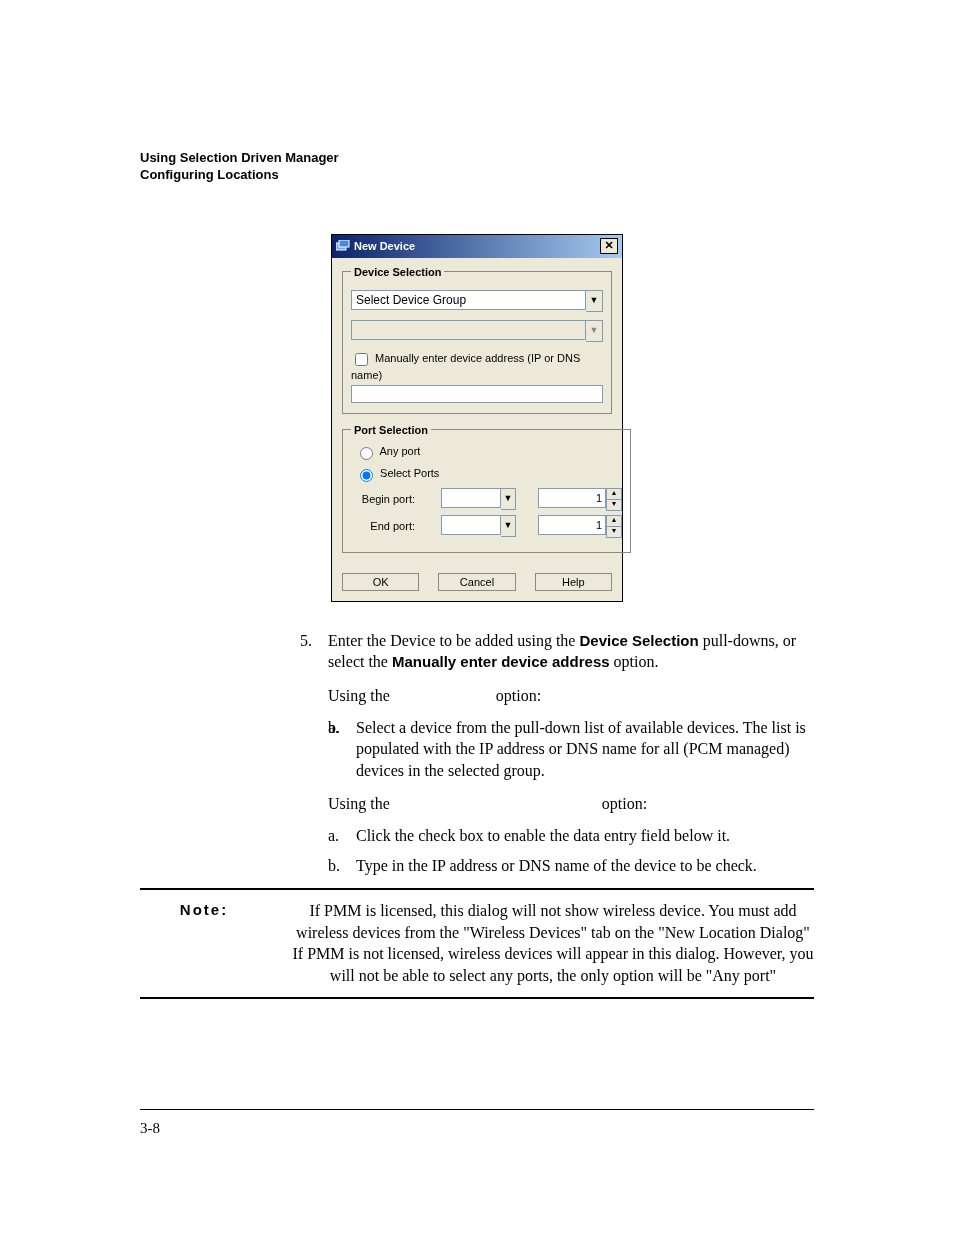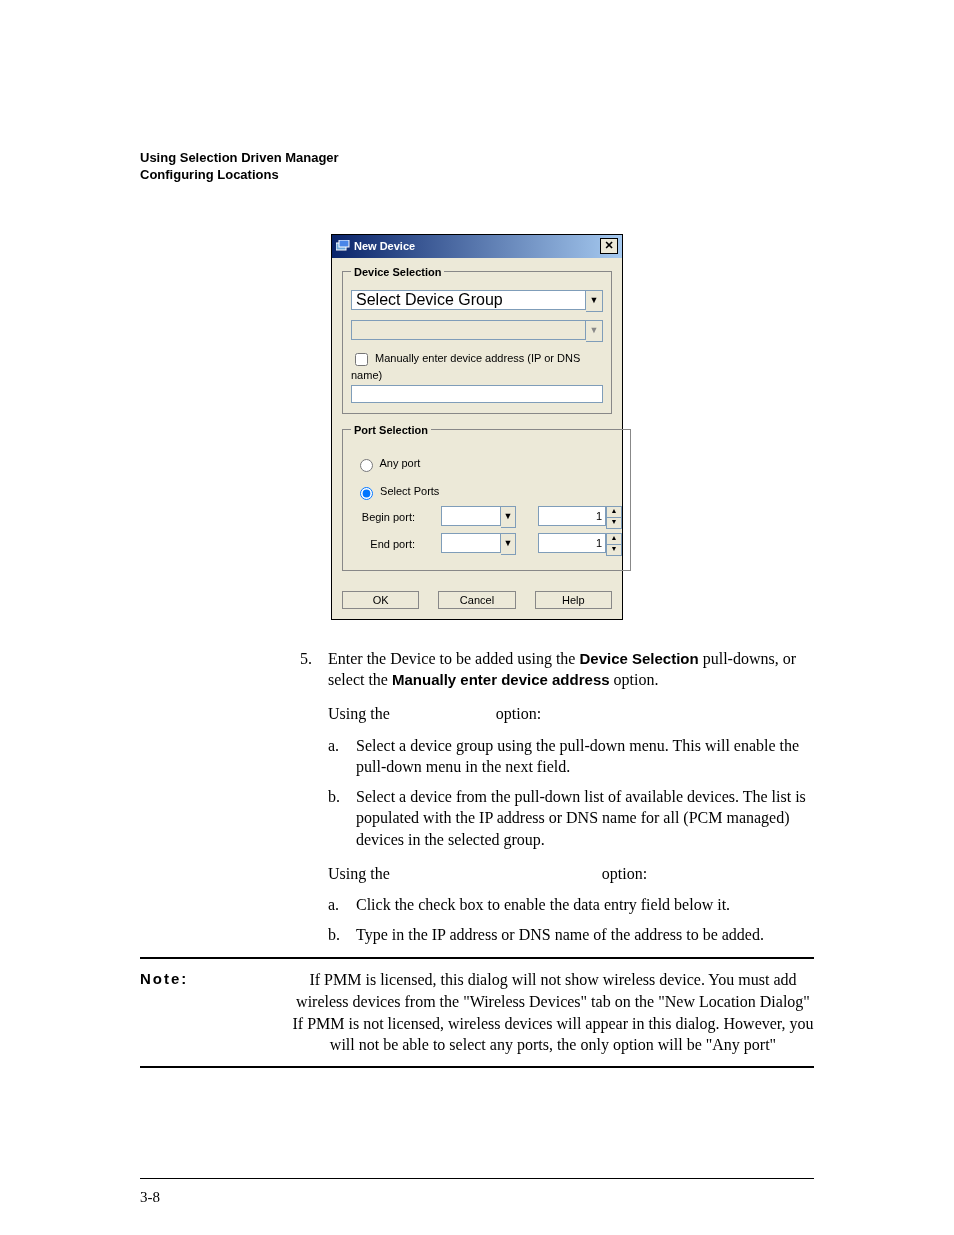--- a/index.html
+++ b/index.html
@@ -73,21 +73,21 @@
   .combo {
     display:flex;
     margin: 4px 0 8px 0;
   }
   .combo input {
     flex:1;
     height: 18px;
     border:1px solid #7f9db9;
     padding: 0 4px;
     font-family: Tahoma, Arial, sans-serif;
-    font-size:16px;
+    font-size:12px;
     background:#fff;
   }
   .combo .arrow {
     width: 16px; height: 20px;
     border:1px solid #7f9db9;
     border-left:none;
     background:#ece9d8;
     text-align:center;
     line-height:18px;
     font-size:9px;
@@ -98,21 +98,21 @@
   .chk-row input[type=checkbox]{ vertical-align:middle; margin-right:4px;}
   .plain-input {
     display:block;
     width: 100%;
     height: 18px;
     border:1px solid #7f9db9;
     background:#fff;
     margin-top:4px;
     box-sizing:border-box;
   }
-  .radio-row { margin: 12px 0 6px 4px; }
+  .radio-row { margin: 0 0 6px 4px; }
   .radio-row input { vertical-align:middle; margin-right:4px;}
   .port-row {
     display:flex;
     align-items:center;
     gap:22px;
     margin:4px 0 4px 4px;
   }
   .port-row .lbl { width: 60px; text-align:right; margin-right:4px;}
   .pd { flex:0 0 auto; display:flex; }
   .pd input { width:54px; height:18px; border:1px solid #7f9db9; background:#fff; font-size:11px; padding:0 2px;}
@@ -183,20 +183,21 @@
     border-bottom: 2px solid #000;
     font-size: 16px;
     line-height: 1.35;
   }
   .note-label {
     font-family: Arial, Helvetica, sans-serif;
     font-weight: bold;
     font-size: 15px;
     letter-spacing: 2px;
     flex: 0 0 128px;
+    text-align: center;
   }
   .note-body { flex:1;text-align:center; }
 
   .page-number {
     font-size: 15px;
     margin-top: 110px;
     border-top: 1px solid #000;
     padding-top: 10px;
   }
   .b { font-weight:bold; font-family: Arial, Helvetica, sans-serif; font-size:15px;}
@@ -298,40 +299,39 @@
         <span class="num">5.</span>
         <span>Enter the Device to be added using the </span><span class="b">Device Selection</span><span> pull-downs, or select the </span><span class="b">Manually enter device address</span><span> option.</span>
 
         <div class="using-line">
           <span>Using the</span><span class="using-spacer1"></span><span>option:</span>
         </div>
 
         <ol class="sublist">
           <li>
             <span class="num">a.</span>
-            <span>Select a device group using the pull-down menu. This will enable the pull-down menu in the next field.</span>
           </li>
           <li>
             <span class="num">b.</span>
             <span>Select a device from the pull-down list of available devices. The list is populated with the IP address or DNS name for all (PCM managed) devices in the selected group.</span>
           </li>
         </ol>
 
         <div class="using-line">
           <span>Using the</span><span class="using-spacer2"></span><span>option:</span>
         </div>
 
         <ol class="sublist">
           <li>
             <span class="num">a.</span>
             <span>Click the check box to enable the data entry field below it.</span>
           </li>
           <li>
             <span class="num">b.</span>
-            <span>Type in the IP address or DNS name of the address to be added.</span>
+            <span>Type in the IP address or DNS name of the device to be check.</span>
           </li>
         </ol>
       </li>
     </ol>
 
     <div class="note-block">
       <div class="note-label">Note:</div>
       <div class="note-body">If PMM is licensed, this dialog will not show wireless device. You must add wireless devices from the "Wireless Devices" tab on the "New Location Dialog" If PMM is not licensed, wireless devices will appear in this dialog. However, you will not be able to select any ports, the only option will be "Any port"</div>
     </div>
   </div>

